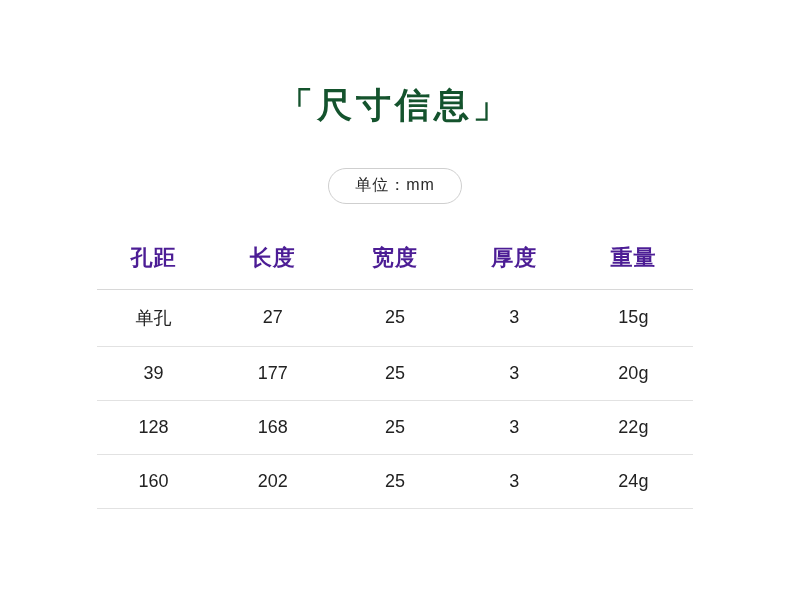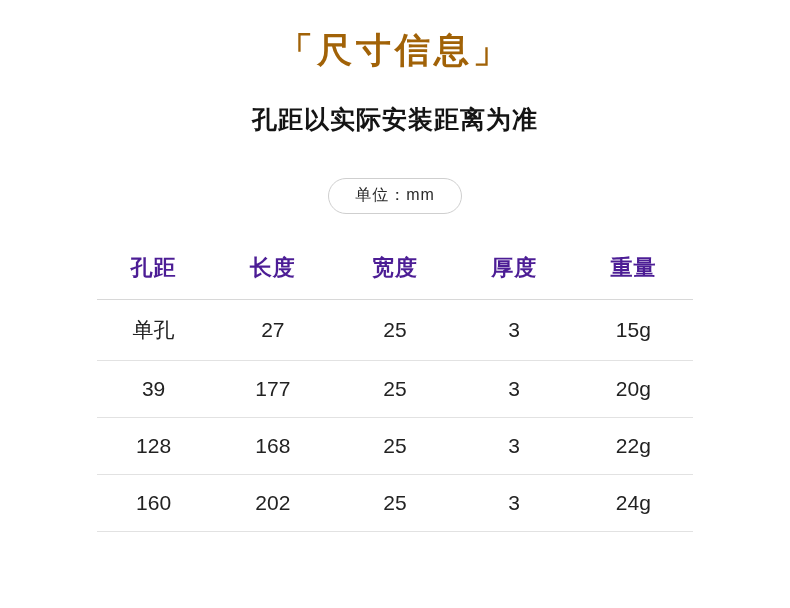--- a/index.html
+++ b/index.html
@@ -17,25 +17,25 @@
   .page {
     width: 790px;
     height: 608px;
     position: relative;
     box-sizing: border-box;
     display: flex;
     flex-direction: column;
     align-items: center;
   }
   .title {
-    margin-top: 29px;
+    margin-top: 84px;
     font-size: 35px;
     font-weight: bold;
     letter-spacing: 4px;
-    color: #a16207;
+    color: #14532d;
     line-height: 1.2;
     text-align: center;
   }
   .subtitle {
     margin-top: 32px;
     font-size: 25px;
     font-weight: bold;
     letter-spacing: 1px;
     color: #141414;
     text-align: center;
@@ -74,21 +74,21 @@
   table.spec thead th {
     font-size: 22px;
     font-weight: bold;
     padding-bottom: 16px;
     letter-spacing: 1px;
   }
   table.spec thead tr {
     border-bottom: 1px solid #d8d8d8;
   }
   table.spec tbody td {
-    font-size: 21px;
+    font-size: 18px;
     padding: 16px 0 16px 0;
     color: #222;
   }
   table.spec tbody tr {
     border-bottom: 1px solid #e2e2e2;
   }
   table.spec tbody tr:last-child {
     border-bottom: 1px solid #e2e2e2;
   }
   
@@ -98,21 +98,20 @@
   col.c3 { width: 20%; }
   col.c4 { width: 20%; }
 </style>
 </head>
 <body>
 
 <div class="page">
 
   <div class="title">「尺寸信息」</div>
 
-  <div class="subtitle">孔距以实际安装距离为准</div>
 
   <div class="unit-wrap">
     <div class="unit-pill">单位：mm</div>
   </div>
 
   <div class="table-wrap">
     <table class="spec">
       <colgroup>
         <col class="c0">
           <col class="c1">

